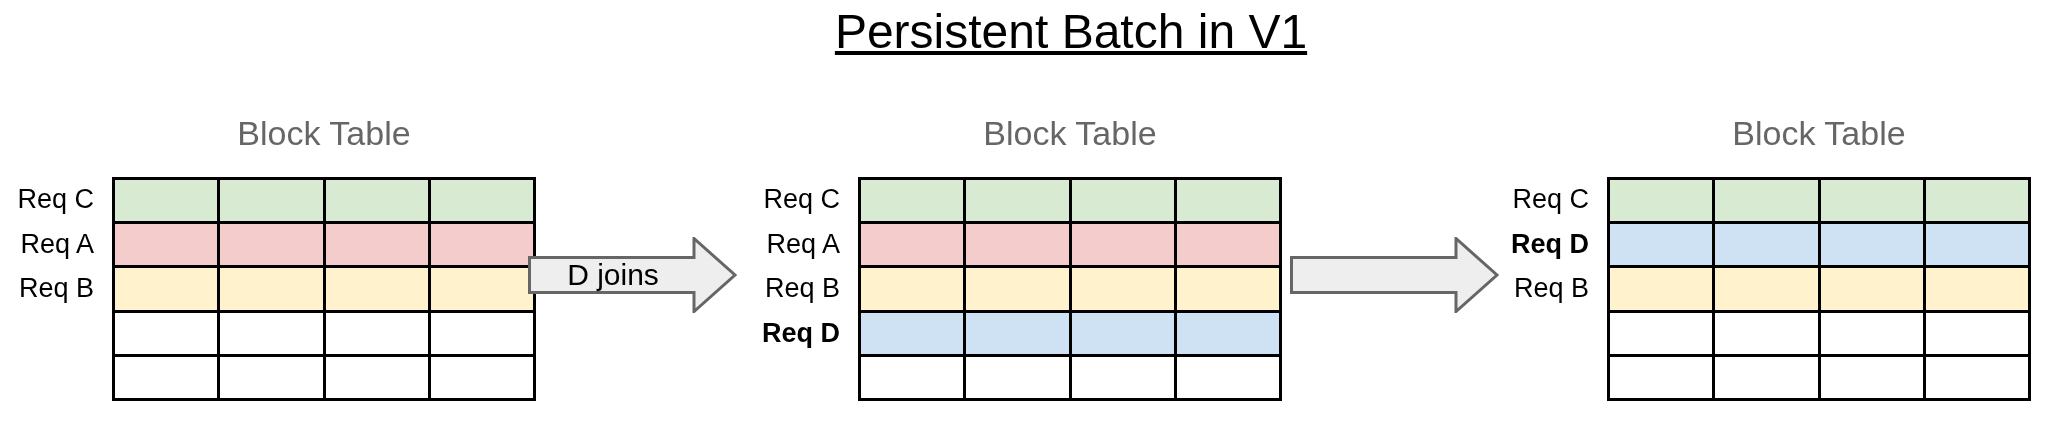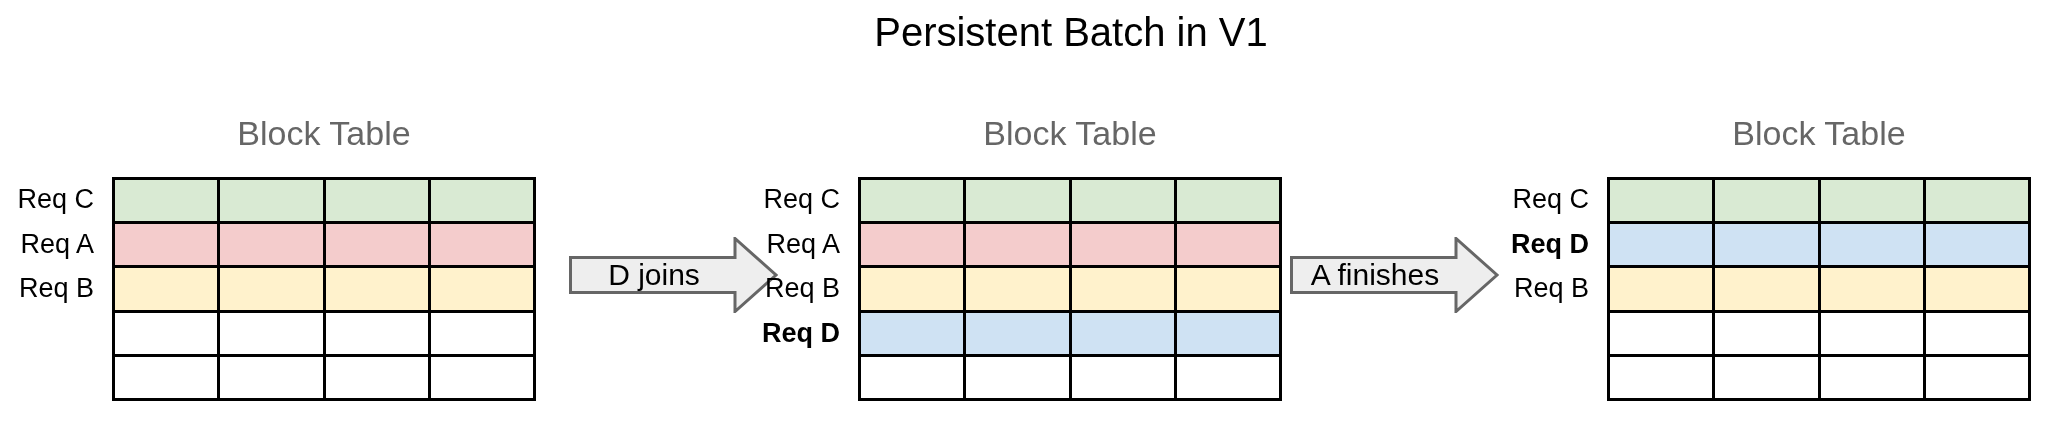--- a/index.html
+++ b/index.html
@@ -10,24 +10,25 @@
     background: #ffffff;
     overflow: hidden;
     font-family: "Liberation Sans", sans-serif;
   }
   .diagram-title {
     position: absolute;
     left: 112px;
     top: 6px;
     width: 1918px;
     text-align: center;
-    font-size: 40px;
+    font-size: 48px;
     line-height: 52px;
     color: #000000;
     white-space: nowrap;
+    text-decoration: underline;
   }
   .panel {
     position: absolute;
     top: 90px;
     width: 560px;
     height: 331px;
   }
   #panel-0 { left: -24px; }
   #panel-1 { left: 722px; }
   #panel-2 { left: 1471px; }
@@ -74,21 +75,21 @@
     border: 3px solid #000000;
     background: #000000;
   }
   .cell { width: 100%; height: 100%; }
   .arrow {
     position: absolute;
     top: 237px;
     width: 210px;
     height: 76px;
   }
-  #arrow-0 { left: 569px; }
+  #arrow-0 { left: 528px; }
   #arrow-1 { left: 1290px; }
   .arrow svg { position: absolute; left: 0; top: 0; display: block; }
   .arrow-label {
     position: absolute;
     left: 4px;
     top: 20px;
     width: 162px;
     height: 36px;
     display: flex;
     align-items: center;
@@ -172,21 +173,20 @@
         <div class="cell" style="background: rgb(255, 255, 255);"></div>
         <div class="cell" style="background: rgb(255, 255, 255);"></div>
         <div class="cell" style="background: rgb(255, 255, 255);"></div>
       </div>
   </section>
 
   <div class="arrow" id="arrow-1">
     <svg width="210" height="76" viewBox="0 0 210 76">
       <polygon class="arrow-shape" points="1.5,20.5 166,20.5 166,1.5 207,38 166,74.5 166,55.5 1.5,55.5" stroke-width="3" stroke-linejoin="miter" fill="#eeeeee" stroke="#666666"></polygon>
     </svg>
-    <div class="arrow-label">A finishes</div>
   </div>
 
   <section class="panel" id="panel-2">
     <div class="panel-heading" style="color: rgb(102, 102, 102);">Block Table</div>
     <div class="labels">
         <div class="row-label" style="top: 87px; height: 44.8px; color: rgb(0, 0, 0);">Req C</div>
         <div class="row-label bold" style="top: 131.8px; height: 44.8px; color: rgb(0, 0, 0);">Req D</div>
         <div class="row-label" style="top: 176.6px; height: 44.8px; color: rgb(0, 0, 0);">Req B</div>
       </div>
     <div class="grid" style="border-color: rgb(0, 0, 0); background: rgb(0, 0, 0); grid-template-columns: repeat(4, 1fr); grid-template-rows: repeat(5, 1fr);">

